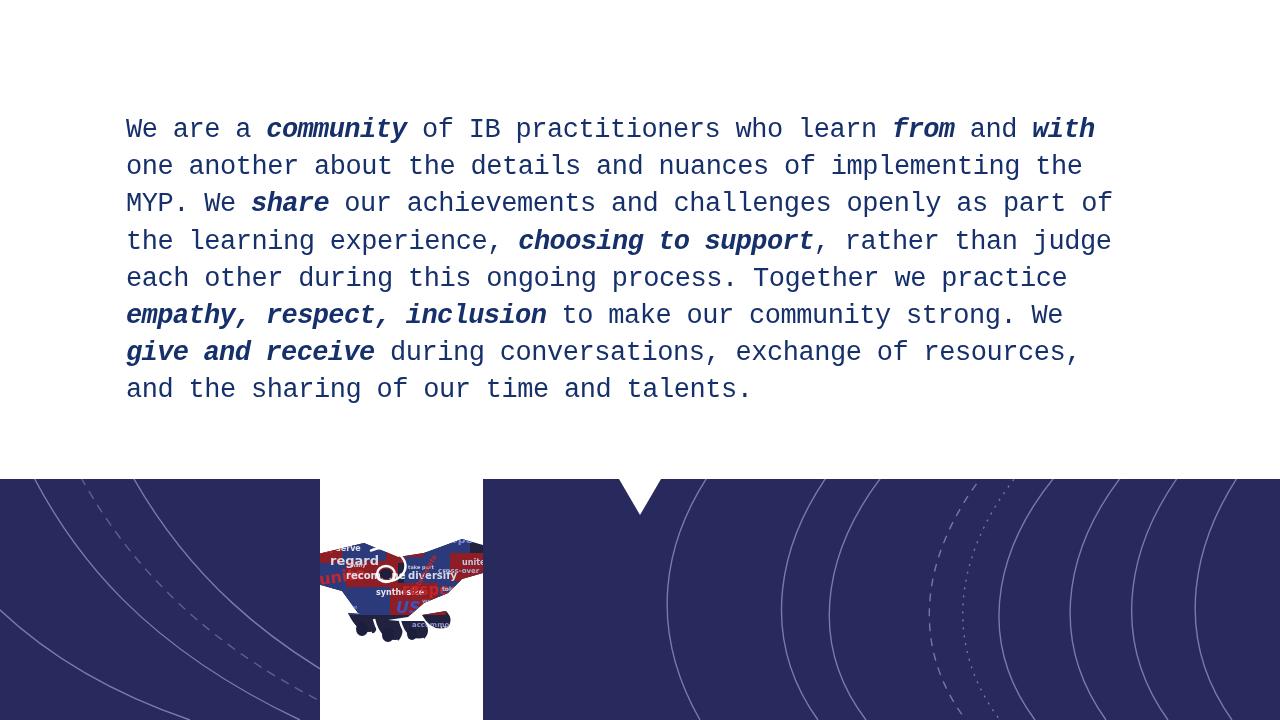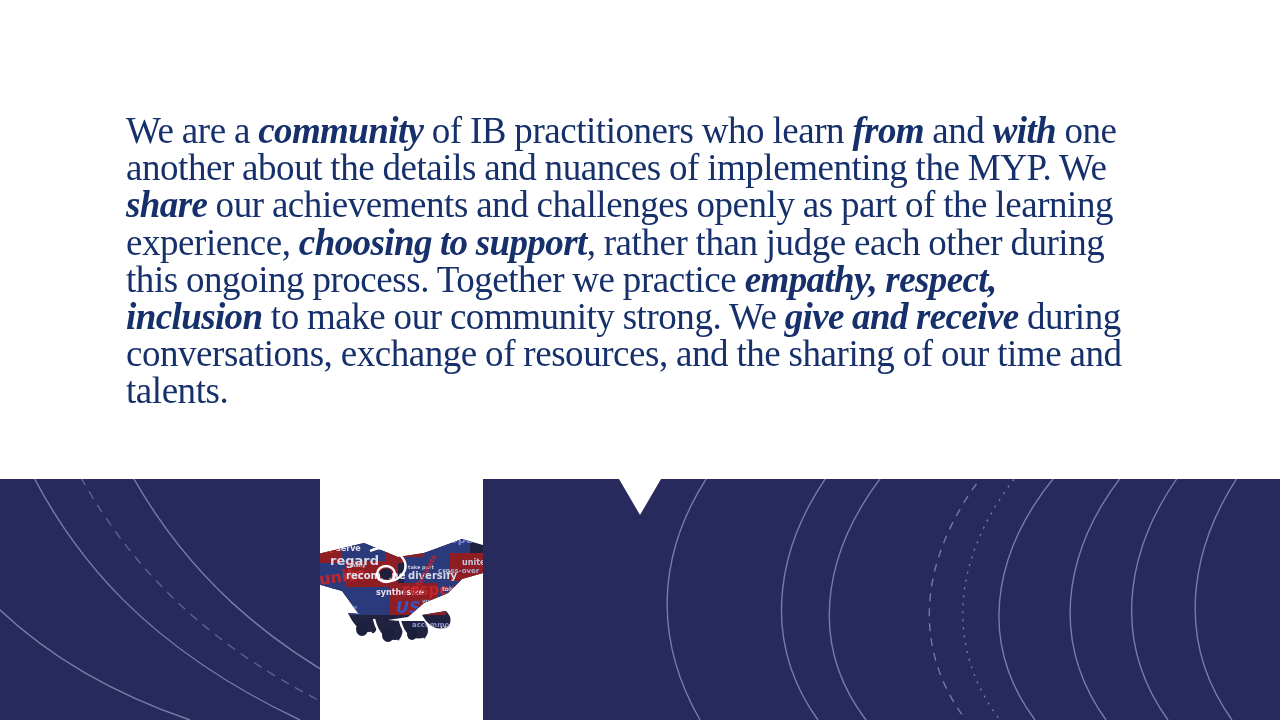--- a/index.html
+++ b/index.html
@@ -24,22 +24,22 @@
   
   .body-area {
     position: absolute;
     left: 126px;
     top: 112px;
     width: 1012px;
   }
   .body-text {
     margin: 0;
     color: #16306b;
-    font-family: Liberation Serif, serif;
-    font-size: 37px;
+    font-family: Liberation Mono, monospace;
+    font-size: 27px;
     line-height: 37.2px;
     letter-spacing: -0.45px;
     font-weight: 400;
     word-spacing: -0.5px;
   }
   .body-text em {
     font-style: italic;
     font-weight: 700;
     letter-spacing: -0.6px;
   }

